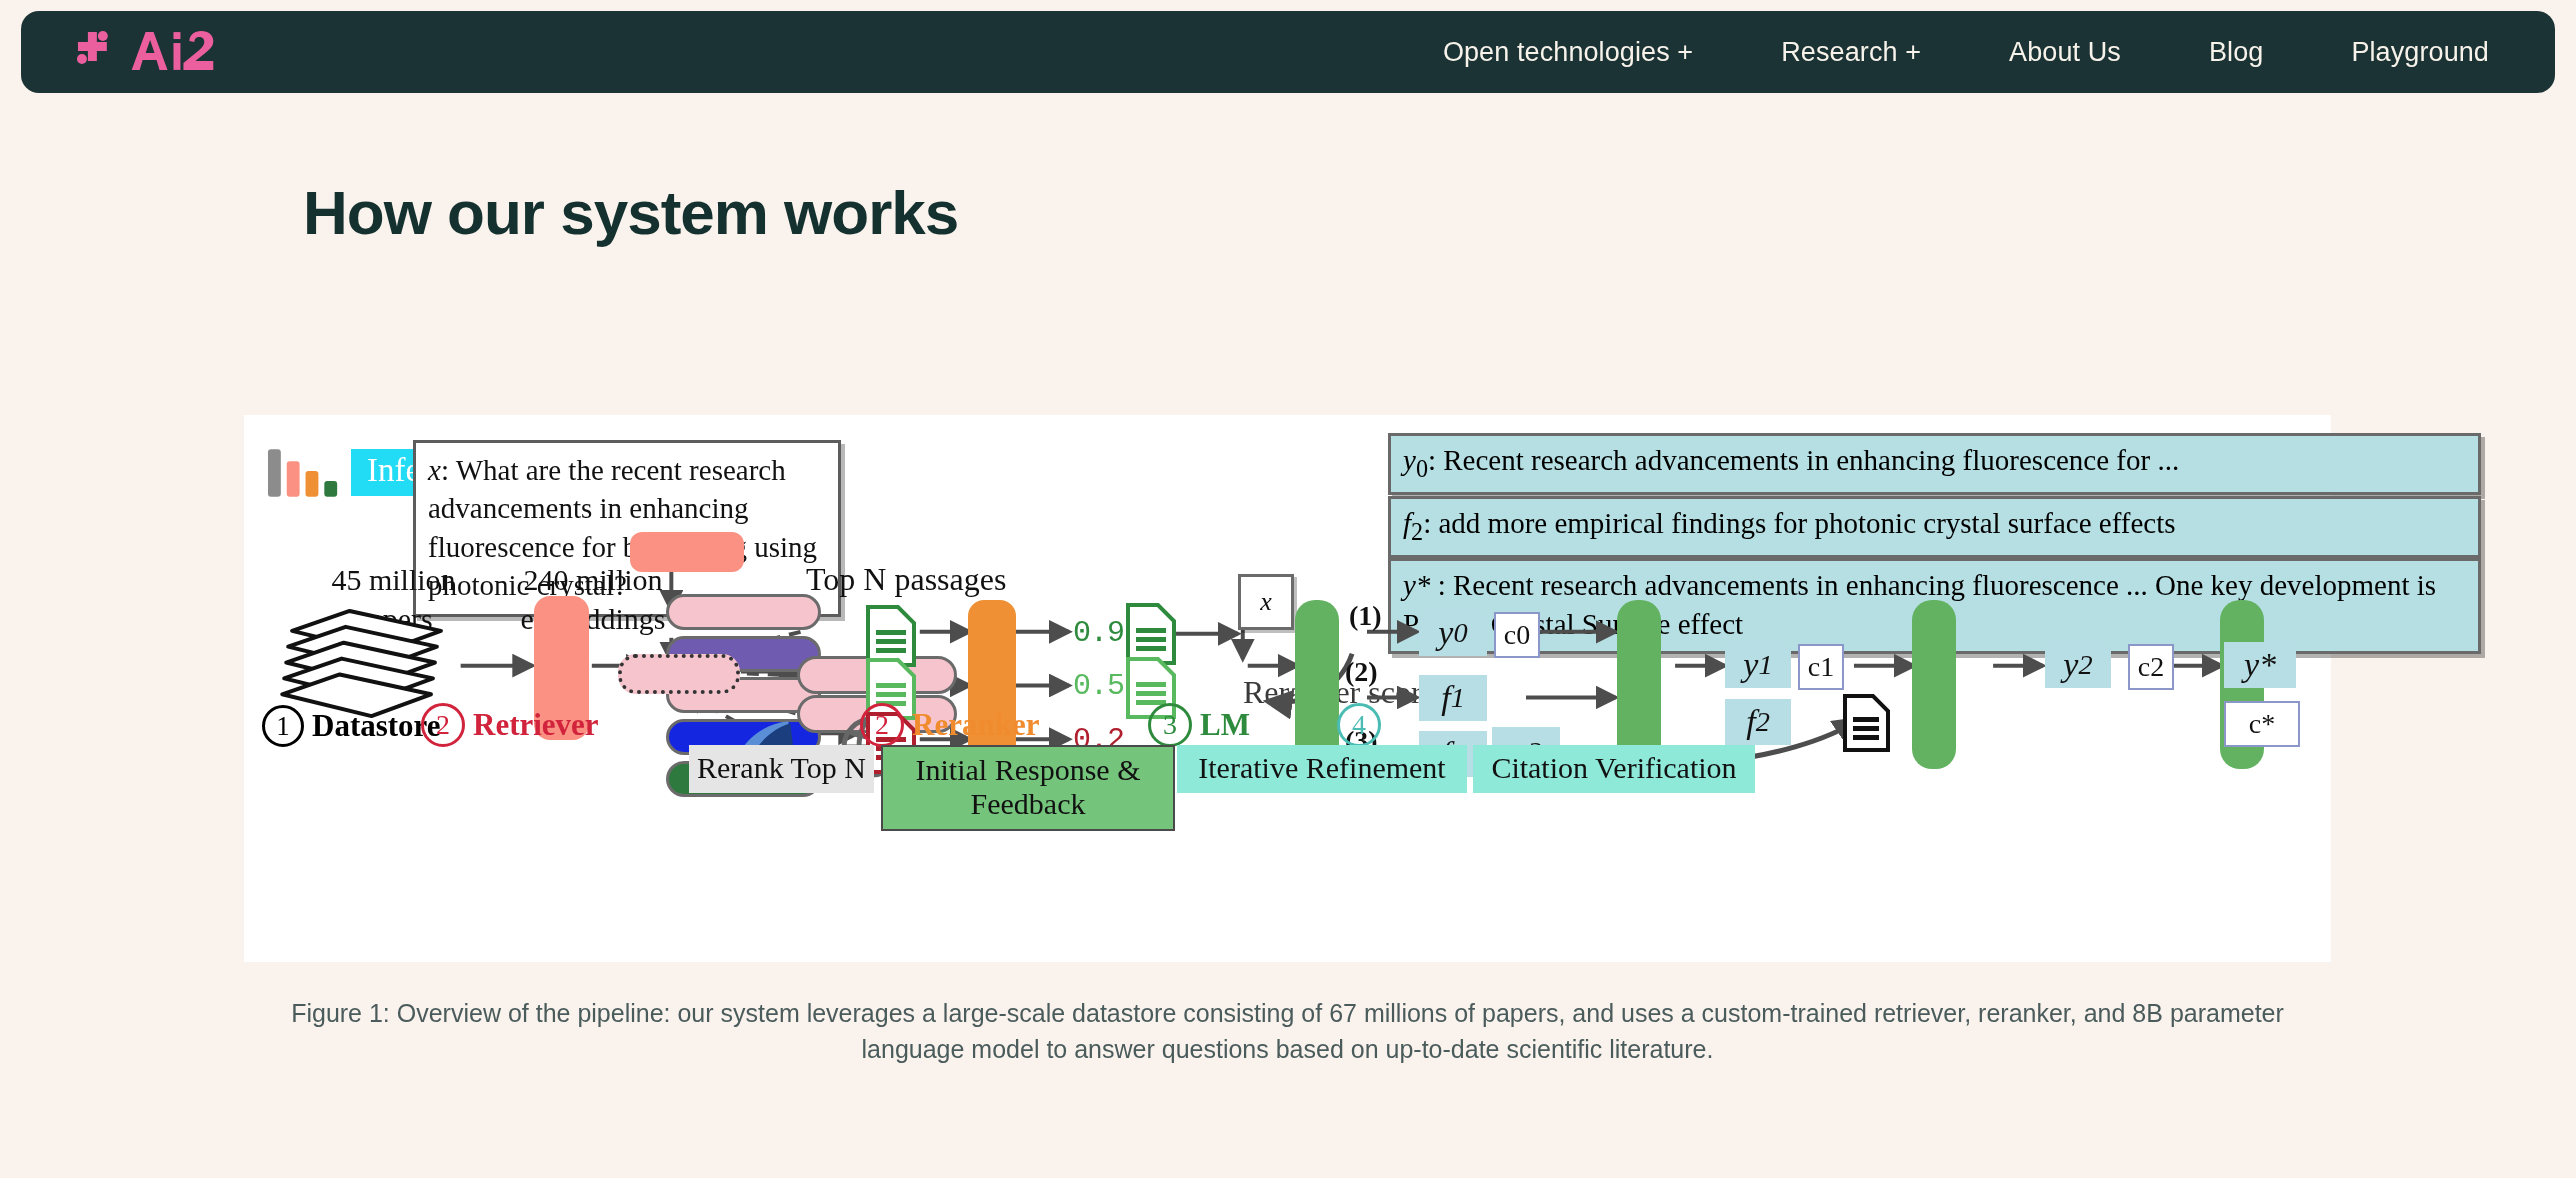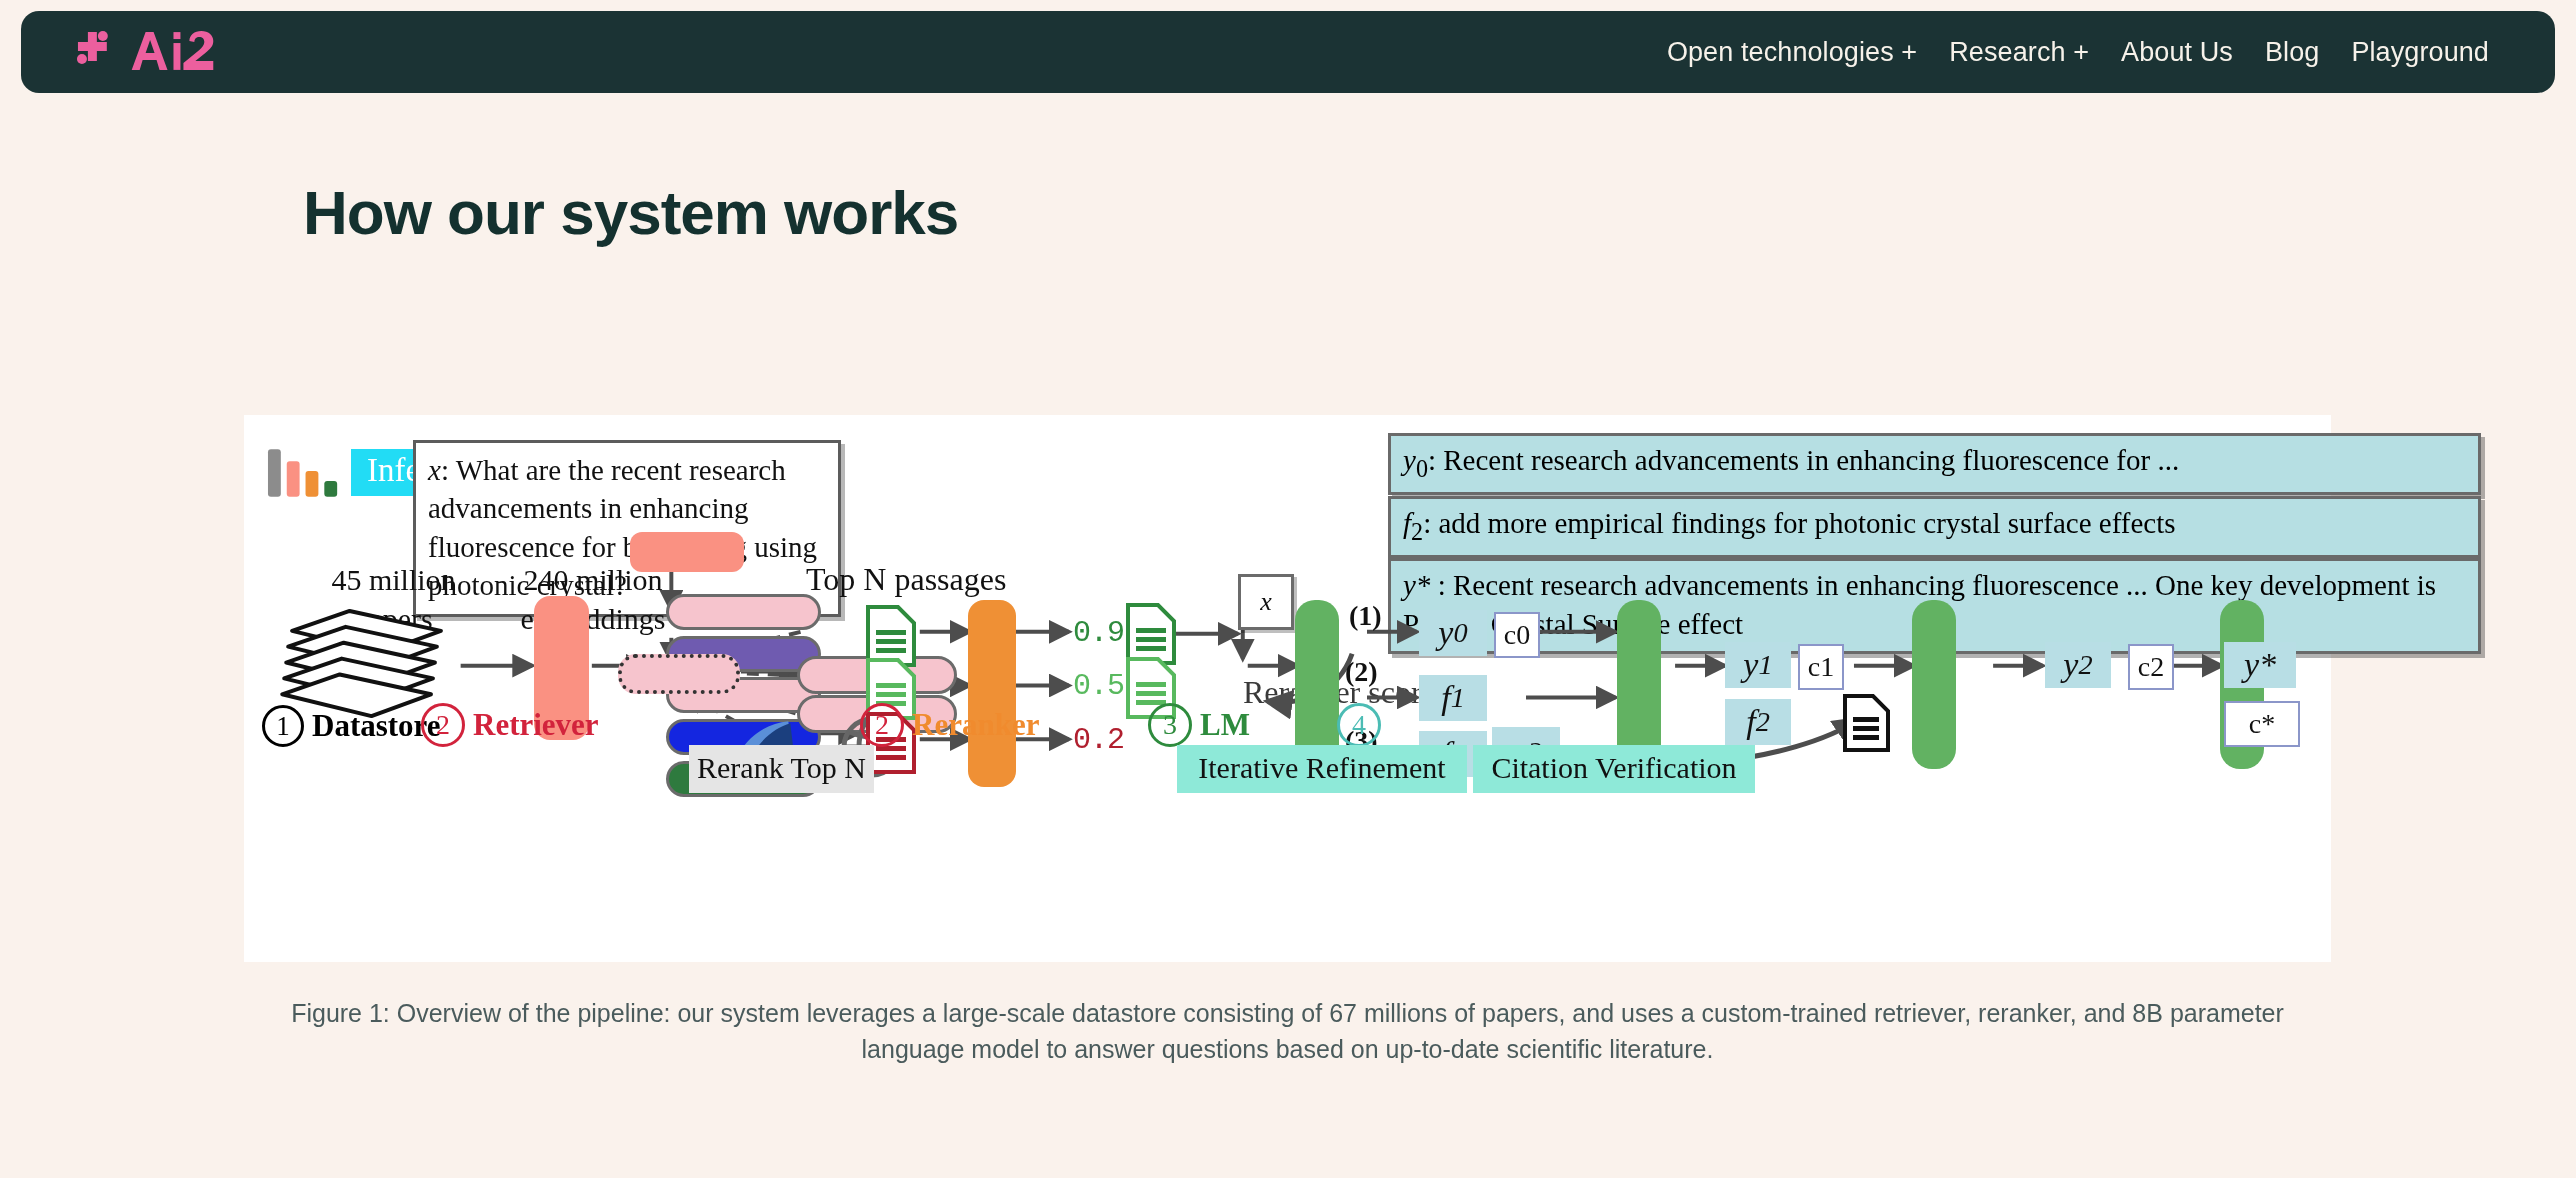--- a/index.html
+++ b/index.html
@@ -14,21 +14,21 @@
   
   .navbar{
     position:absolute;left:21px;top:11px;width:2534px;height:82px;
     background:#1b3334;border-radius:18px;
     display:flex;align-items:center;
   }
   .brand{display:flex;align-items:center;margin-left:49px;}
   .brand svg{display:block;}
   .nav-links{
     margin-left:auto;margin-right:66px;
-    display:flex;align-items:flex-start;gap:32px;
+    display:flex;align-items:flex-start;gap:88px;
   }
   .nav-link{
     color:#f7f2ea;font-size:27px;letter-spacing:0.1px;
     white-space:nowrap;cursor:pointer;
     font-family:"Liberation Sans", sans-serif;
   }
 
   
   .page-title{
     position:absolute;left:303px;top:177px;
@@ -409,20 +409,21 @@
       </div>
       <div class="step st-lm">
         <span class="circnum">3</span>
         <span>LM</span>
       </div>
       <div class="step st-iter">
         <span class="circnum">4</span>
       </div>
 
       <div class="stage s1">Rerank Top N</div>
+      <div class="stage s2">Initial Response &amp; Feedback</div>
       <div class="stage s3">Iterative Refinement</div>
       <div class="stage s4">Citation Verification</div>
 
     </div>
   </div>
 
   <div class="fig-caption">Figure 1: Overview of the pipeline: our system leverages a large-scale datastore consisting of 67 millions of papers, and uses a custom-trained retriever, reranker, and 8B parameter language model to answer questions based on up-to-date scientific literature.</div>
 
 </div>
 

